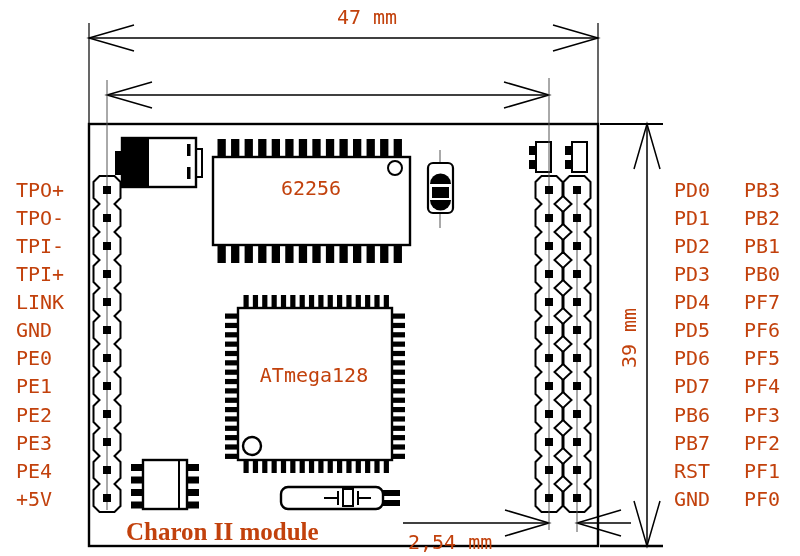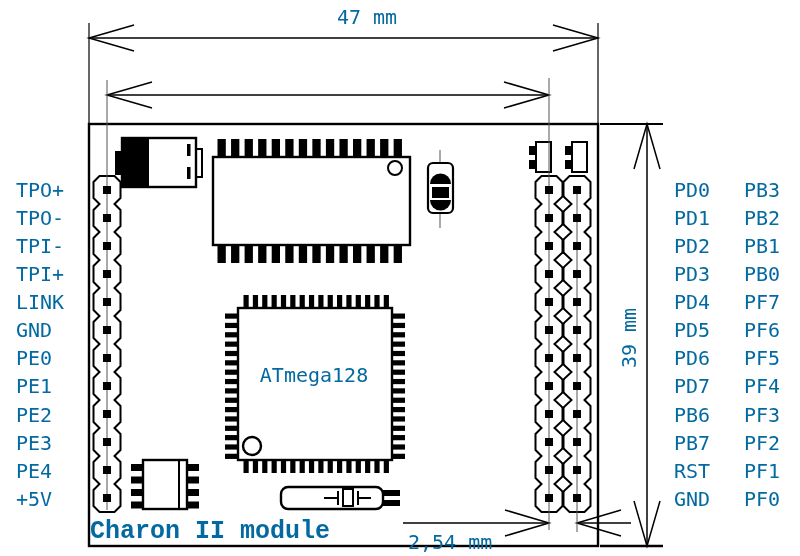--- a/index.html
+++ b/index.html
@@ -1,25 +1,25 @@
 <!DOCTYPE html>
 <html><head>
 <meta charset="utf-8">
 <style>
   html,body{margin:0;padding:0;background:#fff;}
   .stage{position:relative;width:800px;height:556px;background:#fff;overflow:hidden;
-         font-family:"DejaVu Sans Mono","Liberation Mono",monospace;color:#0369a1;}
+         font-family:"DejaVu Sans Mono","Liberation Mono",monospace;color:#c2410c;}
   .stage svg{position:absolute;left:0;top:0;}
   .lbl{position:absolute;font-size:20px;white-space:nowrap;line-height:1;}
   .ctr{text-align:center;}
   .rot{transform:translate(-50%,-50%) rotate(-90deg);transform-origin:center;}
   .pin-col{position:absolute;top:176px;display:flex;flex-direction:column;}
   .pin-label{height:28.07px;display:flex;align-items:center;font-size:20px;white-space:nowrap;}
-  .module-title{position:absolute;left:90px;top:519px;font-family:Liberation Mono, monospace;
-         font-weight:bold;font-size:25px;line-height:1;letter-spacing:0px;}
+  .module-title{position:absolute;left:90px;top:519px;font-family:Liberation Serif, serif;
+         font-weight:bold;font-size:25px;line-height:1;letter-spacing:0px;padding-left:36px;}
 </style>
 </head>
 <body>
 
 <div class="stage">
 
   <svg id="gfx" width="800" height="556" viewBox="0 0 800 556">
 
     <rect x="89" y="124" width="509" height="422" fill="#fff" stroke="#000" stroke-width="2.4"></rect>
 
@@ -262,20 +262,21 @@
         <rect x="383.75" y="460" width="5.2" height="13" fill="#000"></rect>
         <rect x="225" y="453.75" width="13" height="5.2" fill="#000"></rect>
         <rect x="392" y="453.75" width="13" height="5.2" fill="#000"></rect>
       </g>
   </svg>
 
   <div class="lbl ctr" style="left:267px;top:7px;width:200px;">47 mm</div>
   <div class="lbl rot" style="left:629px;top:338px;">39 mm</div>
   <div class="lbl" style="left:408px;top:532px;">2,54 mm</div>
 
+  <div class="lbl ctr" style="left:241px;top:178px;width:140px;">62256</div>
   <div class="lbl ctr" style="left:234px;top:329px;width:160px;margin-top:36px;">ATmega128</div>
 
   <div class="pin-col" style="left:16px;">
       <div class="pin-label">TPO+</div>
       <div class="pin-label">TPO-</div>
       <div class="pin-label">TPI-</div>
       <div class="pin-label">TPI+</div>
       <div class="pin-label">LINK</div>
       <div class="pin-label">GND</div>
       <div class="pin-label">PE0</div>

